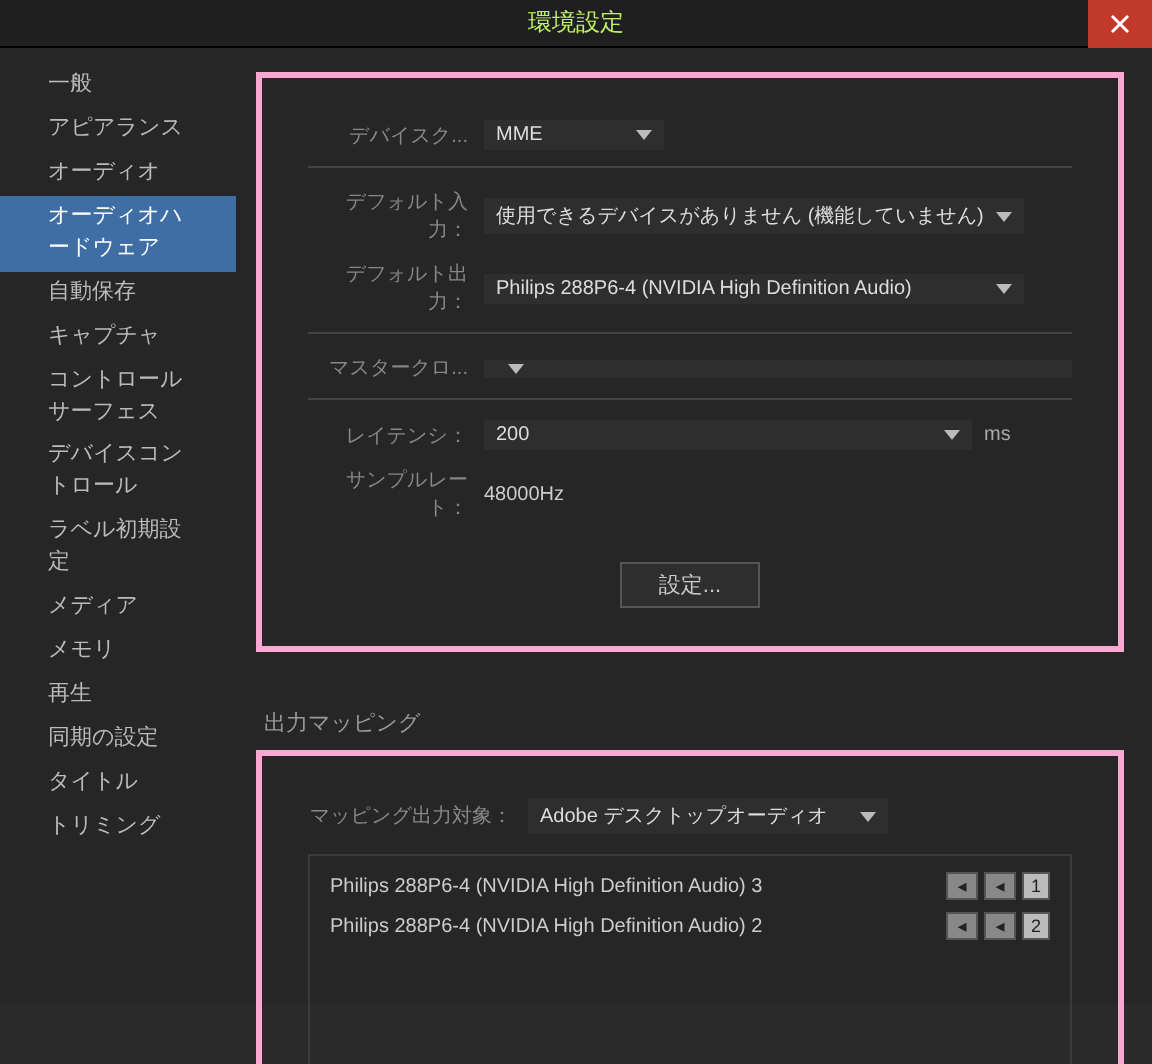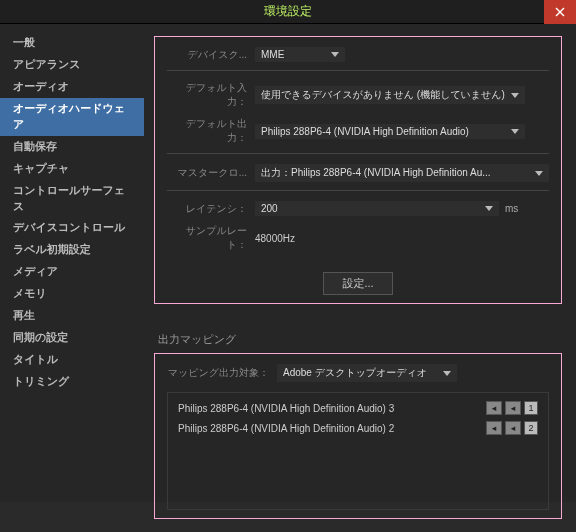--- a/index.html
+++ b/index.html
@@ -3,32 +3,32 @@
 <meta charset="utf-8">
 <style>
   * { box-sizing: border-box; margin: 0; padding: 0; font-family: "Meiryo", "Hiragino Sans", sans-serif; }
   body { width: 576px; height: 532px; background: #2a2a2a; color: #cccccc; font-size: 11px; overflow: hidden; }
   .titlebar { height: 24px; background: #1f1f1f; display: flex; align-items: center; justify-content: center; position: relative; border-bottom: 1px solid #000; }
   .titlebar .title { color: #bef264; font-size: 12px; }
   .close-btn { position: absolute; right: 0; top: 0; width: 32px; height: 24px; background: #c0392b; display: flex; align-items: center; justify-content: center; color: #fff; cursor: pointer; }
   .close-btn svg { width: 10px; height: 10px; }
   .main { display: flex; height: 478px; background: #262626; }
   .sidebar { width: 150px; padding: 8px 0; border-right: none; }
-  .sidebar-item { padding: 3px 13px; color: #bbb; cursor: pointer; font-size: 11px; line-height: 1.45; font-weight: bold; }
+  .sidebar-item { padding: 3px 24px; color: #bbb; cursor: pointer; font-size: 11px; line-height: 1.45; }
   .sidebar-item.selected { background: #3f6ea5; color: #fff; }
   .content { flex: 1; padding: 10px 14px 10px 10px; position: relative; }
   .hr { border-top: 1px solid #444; margin: 1px 0 10px 0; }
   .row { display: flex; align-items: center; margin-bottom: 8px; }
   .row .lbl { width: 88px; text-align: right; color: #888; font-size: 10px; padding-right: 8px; }
   .dropdown { background: #2e2e2e; color: #ddd; padding: 2px 6px; font-size: 10px; position: relative; display: inline-flex; align-items: center; justify-content: space-between; cursor: pointer; }
   .tri { width: 0; height: 0; border-left: 4px solid transparent; border-right: 4px solid transparent; border-top: 5px solid #bbb; margin-left: 6px; }
   .static-val { color: #ccc; font-size: 10px; }
   .suffix { color: #aaa; font-size: 10px; margin-left: 6px; }
   .settings-btn { margin: 12px auto 0 auto; width: 70px; padding: 3px 0; text-align: center; border: 1px solid #555; background: #2e2e2e; color: #ccc; font-size: 11px; cursor: pointer; }
-  .panel { border: 1px solid #f9a8d4; margin-top: 2px; padding: 2px; }
+  .panel { border: 3px solid #f9a8d4; margin-top: 2px; padding: 13px; }
   .panel-inner { padding: 8px 10px 6px 10px; }
   .section2 { margin-top: 28px; }
   .section-title { color: #999; font-size: 11px; margin-bottom: 6px; padding-left: 4px; }
   .mapping-list { border: 1px solid #3a3a3a; height: 118px; padding: 8px 10px; position: relative; }
   .map-row { display: flex; align-items: center; justify-content: space-between; margin-bottom: 6px; }
   .map-name { color: #ccc; font-size: 10px; }
   .map-icons { display: flex; gap: 3px; }
   .map-icon { width: 16px; height: 14px; background: #888; border: 1px solid #555; display: inline-flex; align-items: center; justify-content: center; font-size: 9px; color: #222; }
   .map-num  { width: 14px; height: 14px; background: #bbb; border: 1px solid #555; display: inline-flex; align-items: center; justify-content: center; font-size: 9px; color: #222; }
   .footer { height: 30px; background: #232323; display: flex; align-items: center; justify-content: flex-end; gap: 10px; padding: 0 14px; border-top: 1px solid #111; margin-top: 32px; }
@@ -89,21 +89,20 @@
           <span class="lbl">デフォルト出力：</span>
           <span class="dropdown" style="width:270px">
             <span>Philips 288P6-4 (NVIDIA High Definition Audio)</span>
             <span class="tri"></span>
           </span>
         </div>
         <div class="hr"></div>
         <div class="row">
           <span class="lbl">マスタークロ...</span>
           <span class="dropdown" style="width:294px">
-            <span>出力：Philips 288P6-4 (NVIDIA High Definition Au...</span>
             <span class="tri"></span>
           </span>
         </div>
         <div class="hr"></div>
         <div class="row">
           <span class="lbl">レイテンシ：</span>
           <span class="dropdown" style="width:244px">
             <span>200</span>
             <span class="tri"></span>
           </span>

